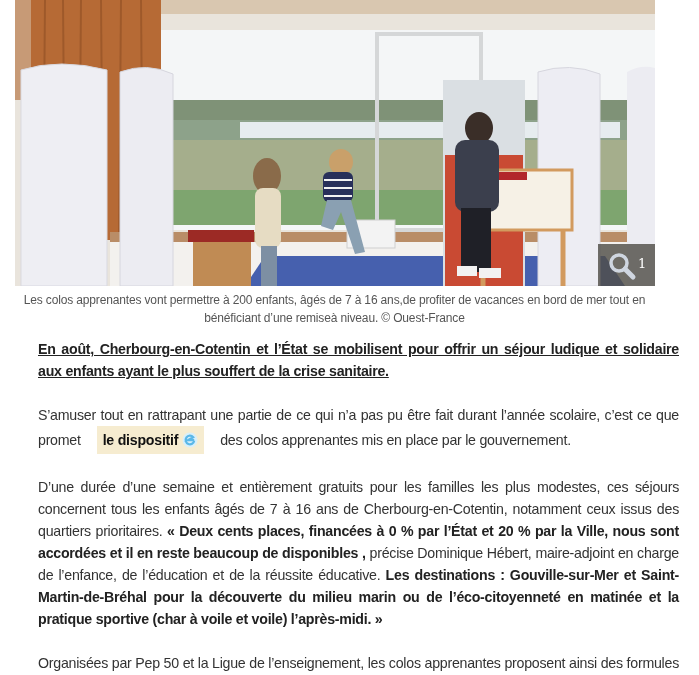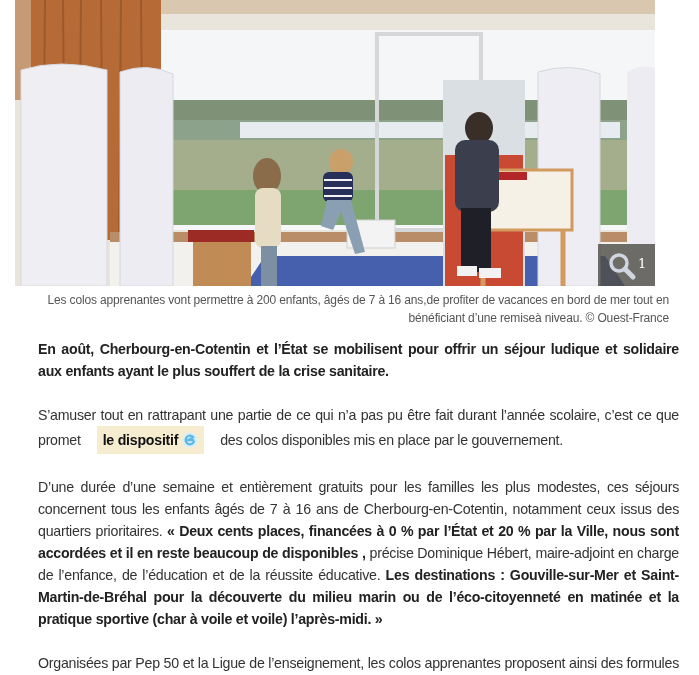--- a/index.html
+++ b/index.html
@@ -1,24 +1,24 @@
 <!DOCTYPE html>
 <html><head>
 <meta charset="utf-8">
 <style>
   html, body { margin:0; padding:0; background:#ffffff; }
   body { width:699px; height:675px; overflow:hidden; position:relative; font-family:"Liberation Sans", sans-serif; }
   .figure { position:absolute; left:15px; top:0; width:640px; height:286px; overflow:hidden; background:#cfd3d6; }
   .photo { position:absolute; inset:0; }
   .zoom-badge { position:absolute; right:0; bottom:0; width:57px; height:42px; background:rgba(80,78,72,0.82); cursor:pointer; }
   .zoom-badge .count { position:absolute; left:40px; top:12px; color:#fff; font-family:"DejaVu Serif", serif; font-size:13px; }
-  .caption { position:absolute; left:0; top:291px; width:669px; text-align:right; color:#555; font-size:12px; line-height:18px; letter-spacing:-0.15px; }
+  .caption { position:absolute; left:0; top:291px; width:669px; text-align:center; color:#555; font-size:12px; line-height:18px; letter-spacing:-0.15px; }
   .article { position:absolute; left:38px; top:338px; width:641px; color:#333; font-size:14.2px; line-height:22px; text-align:justify; letter-spacing:-0.25px; }
   .article p { margin:0 0 22px 0; }
-  .lead { color:#222; font-weight:bold; font-size:14.2px; }
+  .lead { color:#222; font-weight:bold; font-size:14.2px;text-decoration:underline; }
   .article b { color:#222; }
   .hl { display:inline-block; background:#f6ecd0; padding:3px 6px 3px 6px; margin:0 16px; line-height:22px; color:#111; font-weight:bold; cursor:pointer; }
   .hl .ico { display:inline-block; width:16px; height:16px; vertical-align:-3px; margin-left:4px; }
   .p-pad { padding-top:2px; }
 </style>
 </head>
 <body>
 
 <div class="figure">
   <svg class="photo" viewBox="0 0 640 286" preserveAspectRatio="none" width="640" height="286">
@@ -99,21 +99,21 @@
 
 <div class="caption">Les colos apprenantes vont permettre à 200 enfants, âgés de 7 à 16 ans,de profiter de vacances en bord de mer tout en bénéficiant d’une remiseà niveau. © Ouest-France</div>
 
 <div class="article">
   <p class="lead">En août, Cherbourg-en-Cotentin et l’État se mobilisent pour offrir un séjour ludique et solidaire aux enfants ayant le plus souffert de la crise sanitaire.</p>
 
   <p style="margin-bottom:20px;">
     <span>S’amuser tout en rattrapant une partie de ce qui n’a pas pu être fait durant l’année scolaire, c’est ce que promet</span><span class="hl"><span>le dispositif</span><svg class="ico" viewBox="0 0 16 16">
           <circle cx="8" cy="8" r="7.5" fill="#d7effb"></circle>
           <path d="M12.2,8.6 A4.3,4.3 0 1 1 11.2,5.2 L6,8.2 L12.2,8.2" fill="none" stroke="#5bb8e8" stroke-width="2.2"></path>
-        </svg></span><span>des colos disponibles mis en place par le gouvernement.</span>
+        </svg></span><span>des colos apprenantes mis en place par le gouvernement.</span>
   </p>
 
   <p class="p-pad">
     <span>D’une durée d’une semaine et entièrement gratuits pour les familles les plus modestes, ces séjours concernent tous les enfants âgés de 7 à 16 ans de Cherbourg-en-Cotentin, notamment ceux issus des quartiers prioritaires.</span>
     <b>« Deux cents places, financées à 0 % par l’État et 20 % par la Ville, nous sont accordées et il en reste beaucoup de disponibles ,</b>
     <span>précise Dominique Hébert, maire-adjoint en charge de l’enfance, de l’éducation et de la réussite éducative.</span>
     <b>Les destinations : Gouville-sur-Mer et Saint-Martin-de-Bréhal pour la découverte du milieu marin ou de l’éco-citoyenneté en matinée et la pratique sportive (char à voile et voile) l’après-midi. »</b>
   </p>
 
   <p>Organisées par Pep 50 et la Ligue de l’enseignement, les colos apprenantes proposent ainsi des formules associant renforcement des apprentissages et activités de loisirs autour de la culture, du sport</p>

